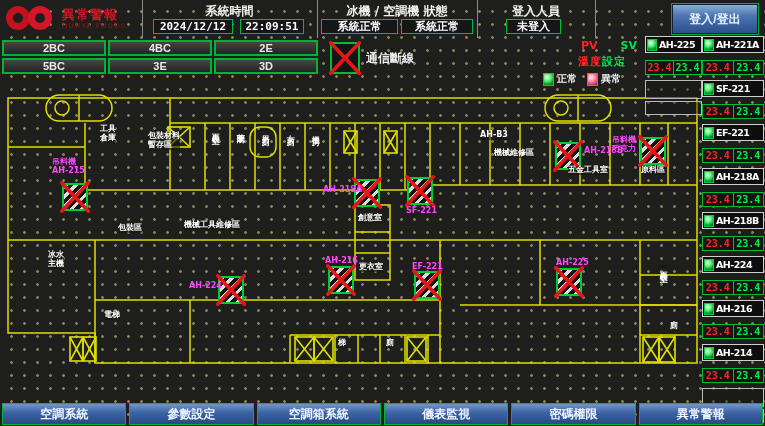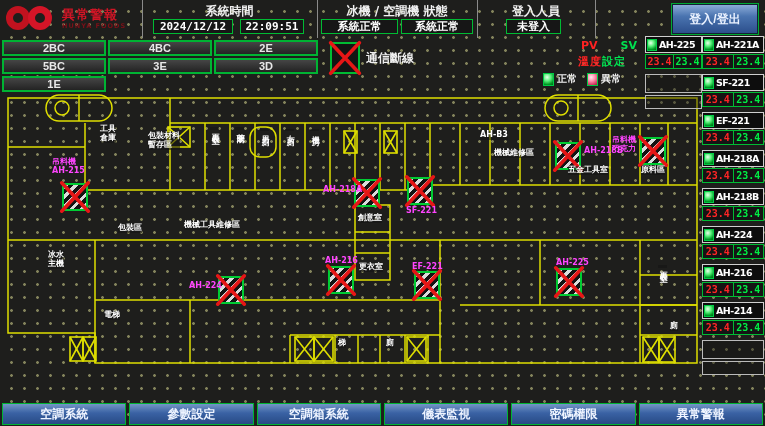--- a/index.html
+++ b/index.html
@@ -48,21 +48,21 @@
   .led { width:11px; height:13px; border:1px solid #00cc44; background:radial-gradient(circle at 35% 30%, #eaffea, #55ee77 40%, #009925 75%, #006614); margin-right:3px; }
   .led.pink { border-color:#00cc44; background:radial-gradient(circle at 35% 30%, #ffeaf0, #ff8fae 40%, #d4406a 75%, #99203f); margin-left:10px; }
   
   .col { position:absolute; top:36px; z-index:5; }
   #col-a { left:645px; width:57px; }
   #col-b { left:702px; width:62px; }
   .eq { margin-bottom:5px; }
   .eq-name { height:17px; border:1px solid #cfcfcf; background:#0d0d0d; display:flex; align-items:center; padding-left:1px; cursor:pointer; }
   .eq-name .led { width:10px; height:12px; margin-right:2px; }
   .eq-label { color:#fff; font-size:9.5px; font-weight:bold; letter-spacing:-0.5px; white-space:nowrap; }
-  .eq-vals { height:15px; margin-top:1px; border:1px solid #00bb33; background:#141414; display:flex; }
+  .eq-vals { height:15px; margin-top:7px; border:1px solid #00bb33; background:#141414; display:flex; }
   .eq-vals span { flex:1; display:flex; align-items:center; justify-content:center;
     font-family:"DejaVu Sans Mono", monospace; font-size:10px; font-weight:bold; }
   .eq-vals .pv { color:#ff2525; border-right:1px solid #00bb33; }
   .eq-vals .sv { color:#00ee44; }
   .eq-empty { border:1px solid #bbb; background:rgba(20,20,20,.4); margin-bottom:2px; }
   .eq-empty.h1 { height:19px; } .eq-empty.h2 { height:14px; }
   
   .map { position:absolute; left:0; top:87px; width:702px; height:316px; z-index:1; }
   .map svg.walls { position:absolute; inset:0; }
   .unit { position:absolute; width:26px; height:28px; border:2px solid #00cc33;
@@ -110,21 +110,20 @@
   <button class="btn-login">登入/登出</button>
 
   <div class="floors">
 
   <button class="fbtn">2BC</button>
       <button class="fbtn">4BC</button>
       <button class="fbtn">2E</button>
       <button class="fbtn">5BC</button>
       <button class="fbtn">3E</button>
       <button class="fbtn">3D</button>
-      <button class="fbtn">1E</button>
     </div>
 
   <div class="comm">
     <div class="comm-icon">
       <svg viewBox="0 0 40 42">
           <path d="M4,4 L36,38 M36,4 L4,38" stroke="#e61616" stroke-width="4" stroke-linecap="round" fill="none"></path>
         </svg>
     </div>
     <div class="comm-label">通信斷線</div>
   </div>

